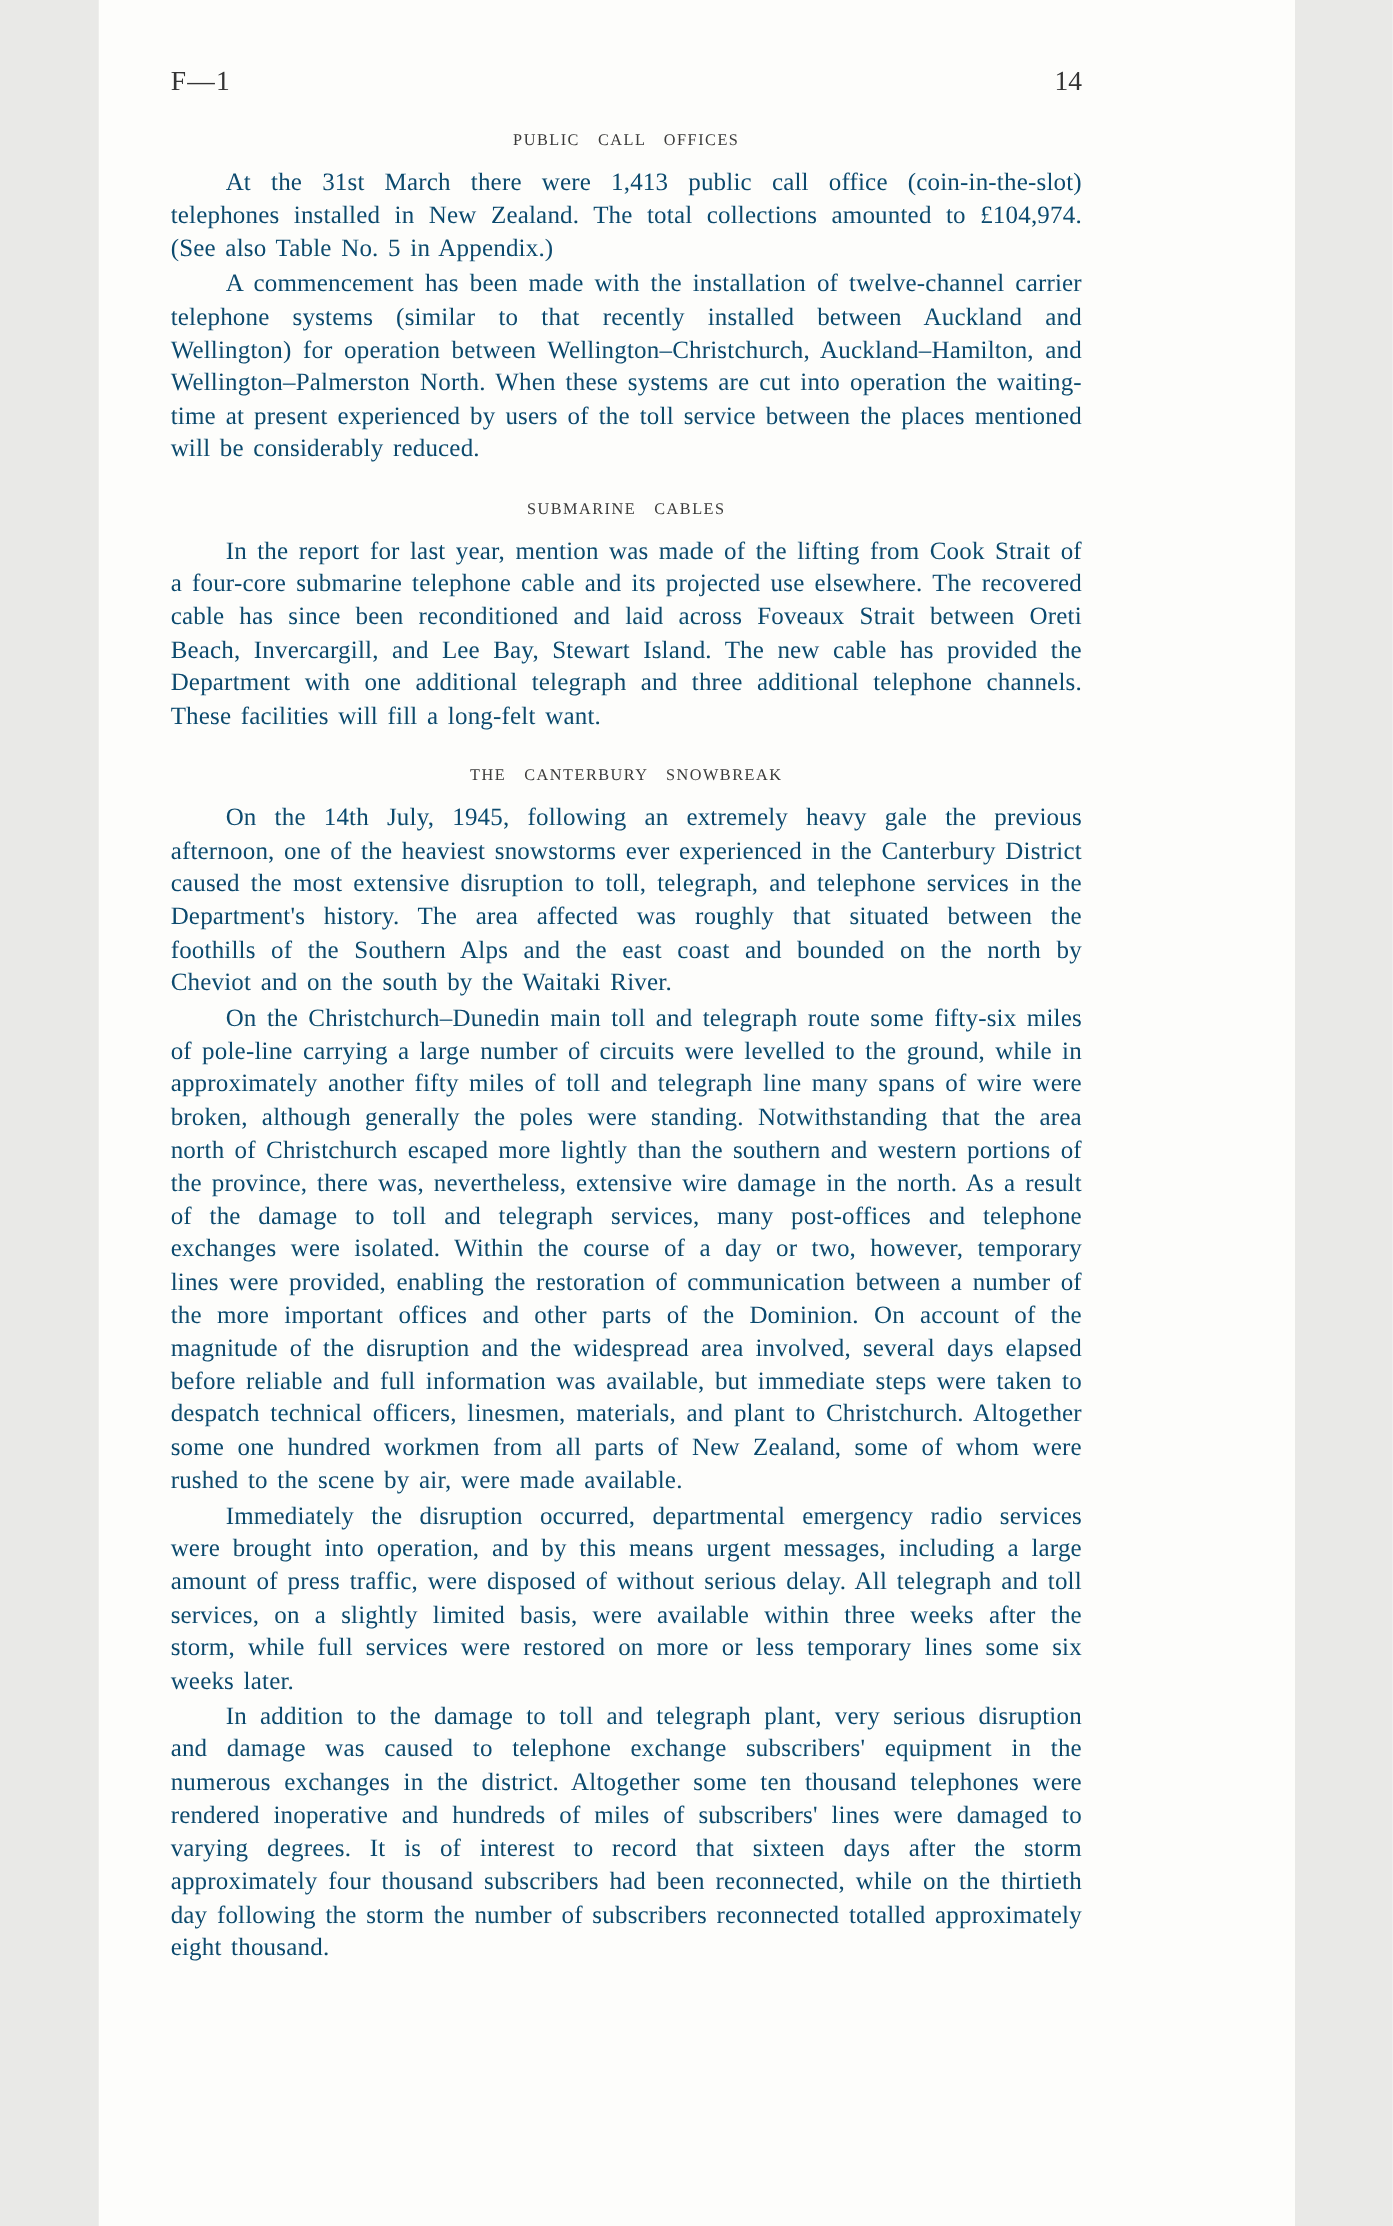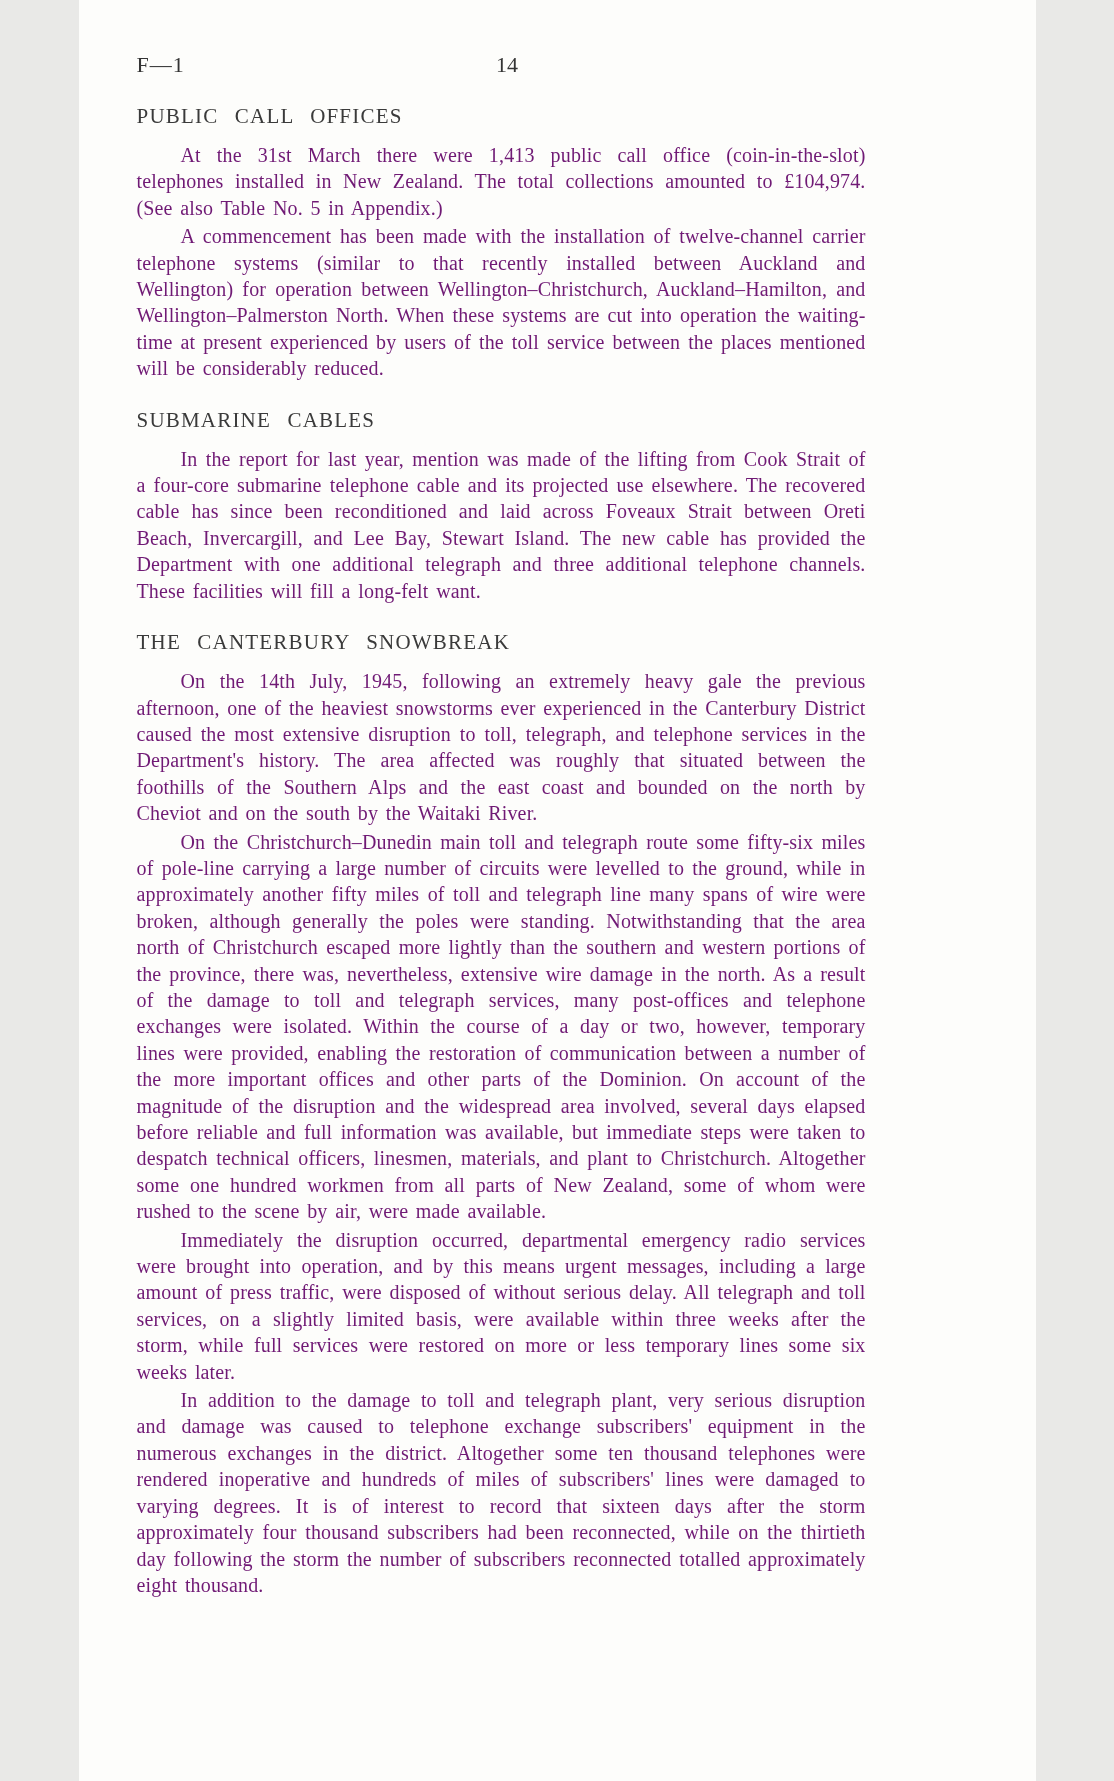--- a/index.html
+++ b/index.html
@@ -29,42 +29,43 @@
     position: absolute;
     left: 0;
     top: 0;
     letter-spacing: 1px;
   }
   .page-num {
     position: absolute;
     left: 12px;
     right: 0;
     top: 0;
-    text-align: center;
+    text-align: right;
   }
   h2.section-heading {
-    font-size: 21px;
+    font-size: 13px;
     font-weight: normal;
+    text-align: center;
     letter-spacing: 1.2px;
     word-spacing: 10px;
     margin: 26px 0 13px 0;
     color: #3a3a3a;
   }
   h2.section-heading:first-of-type {
     margin-top: 4px;
   }
   p.body-para {
     font-size: 20px;
     line-height: 26.4px;
     text-align: justify;
     text-indent: 44px;
     margin: 0 0 2px 0;
     word-spacing: 2.5px;
     letter-spacing: 0.15px;
-    color: #701a75;
+    color: #0c4a6e;
   }
 </style>
 </head>
 <body>
 
 <div class="page">
 
   <div class="page-header">
     <span class="doc-ref">F—1</span>
     <span class="page-num">14</span>

